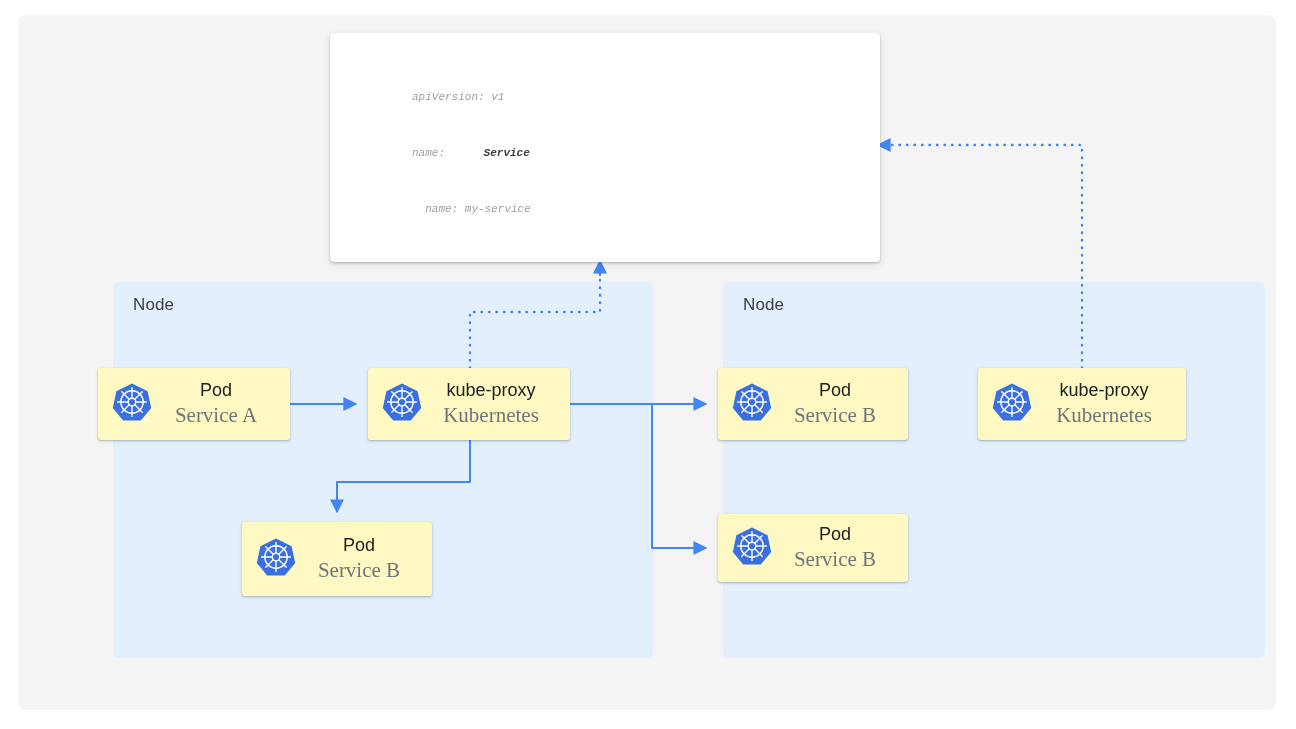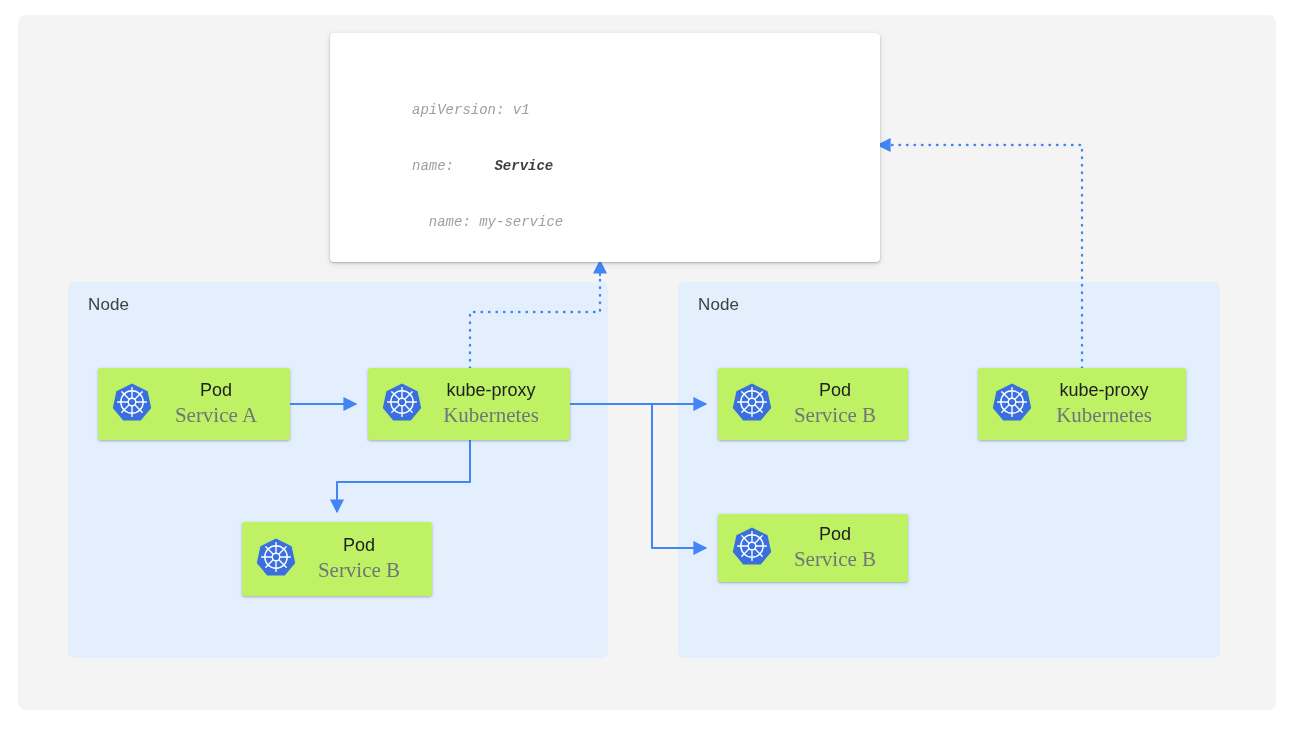--- a/index.html
+++ b/index.html
@@ -38,37 +38,38 @@
     width: 1296px;
     height: 729px;
     pointer-events: none;
   }
 
   
   .node {
     position: absolute;
     background: #e3effc;
     border-radius: 6px;
+    margin-left: 45px;
   }
   .node-left  { left: 68px;  top: 282px; width: 540px; height: 376px; }
   .node-right { left: 678px; top: 282px; width: 542px; height: 376px; }
 
   .node-label {
     position: absolute;
     left: 20px;
     top: 13px;
     font-size: 17px;
     color: #3c4043;
     letter-spacing: 0.1px;
   }
 
   
   .card {
     position: absolute;
-    background: #bef264;
+    background: #fef9c3;
     border-radius: 3px;
     box-shadow: 0 1px 2px rgba(60,64,67,0.28), 0 1px 4px rgba(60,64,67,0.12);
     display: flex;
     align-items: center;
     box-sizing: border-box;
   }
   .card .k8s-logo {
     flex: 0 0 auto;
     margin-left: 14px;
   }
@@ -105,24 +106,24 @@
     top: 33px;
     width: 550px;
     height: 229px;
     background: #ffffff;
     border-radius: 4px;
     box-shadow: 0 1px 2px rgba(60,64,67,0.3), 0 2px 6px rgba(60,64,67,0.15);
     box-sizing: border-box;
     overflow: hidden;
   }
   .yaml-inner {
-    padding: 30px 0 0 82px;
+    padding: 17px 0 0 82px;
     font-family: "Liberation Mono", "DejaVu Sans Mono", monospace;
     font-style: italic;
-    font-size: 14px;
+    font-size: 11px;
     line-height: 18.8px;
     color: #9aa0a6;
     white-space: pre;
   }
   .yaml-line { display: block; }
   .yaml-line .bold-seg { color: #3c4043; font-weight: bold; margin-left: 32px; }
 </style>
 </head>
 <body>
 

